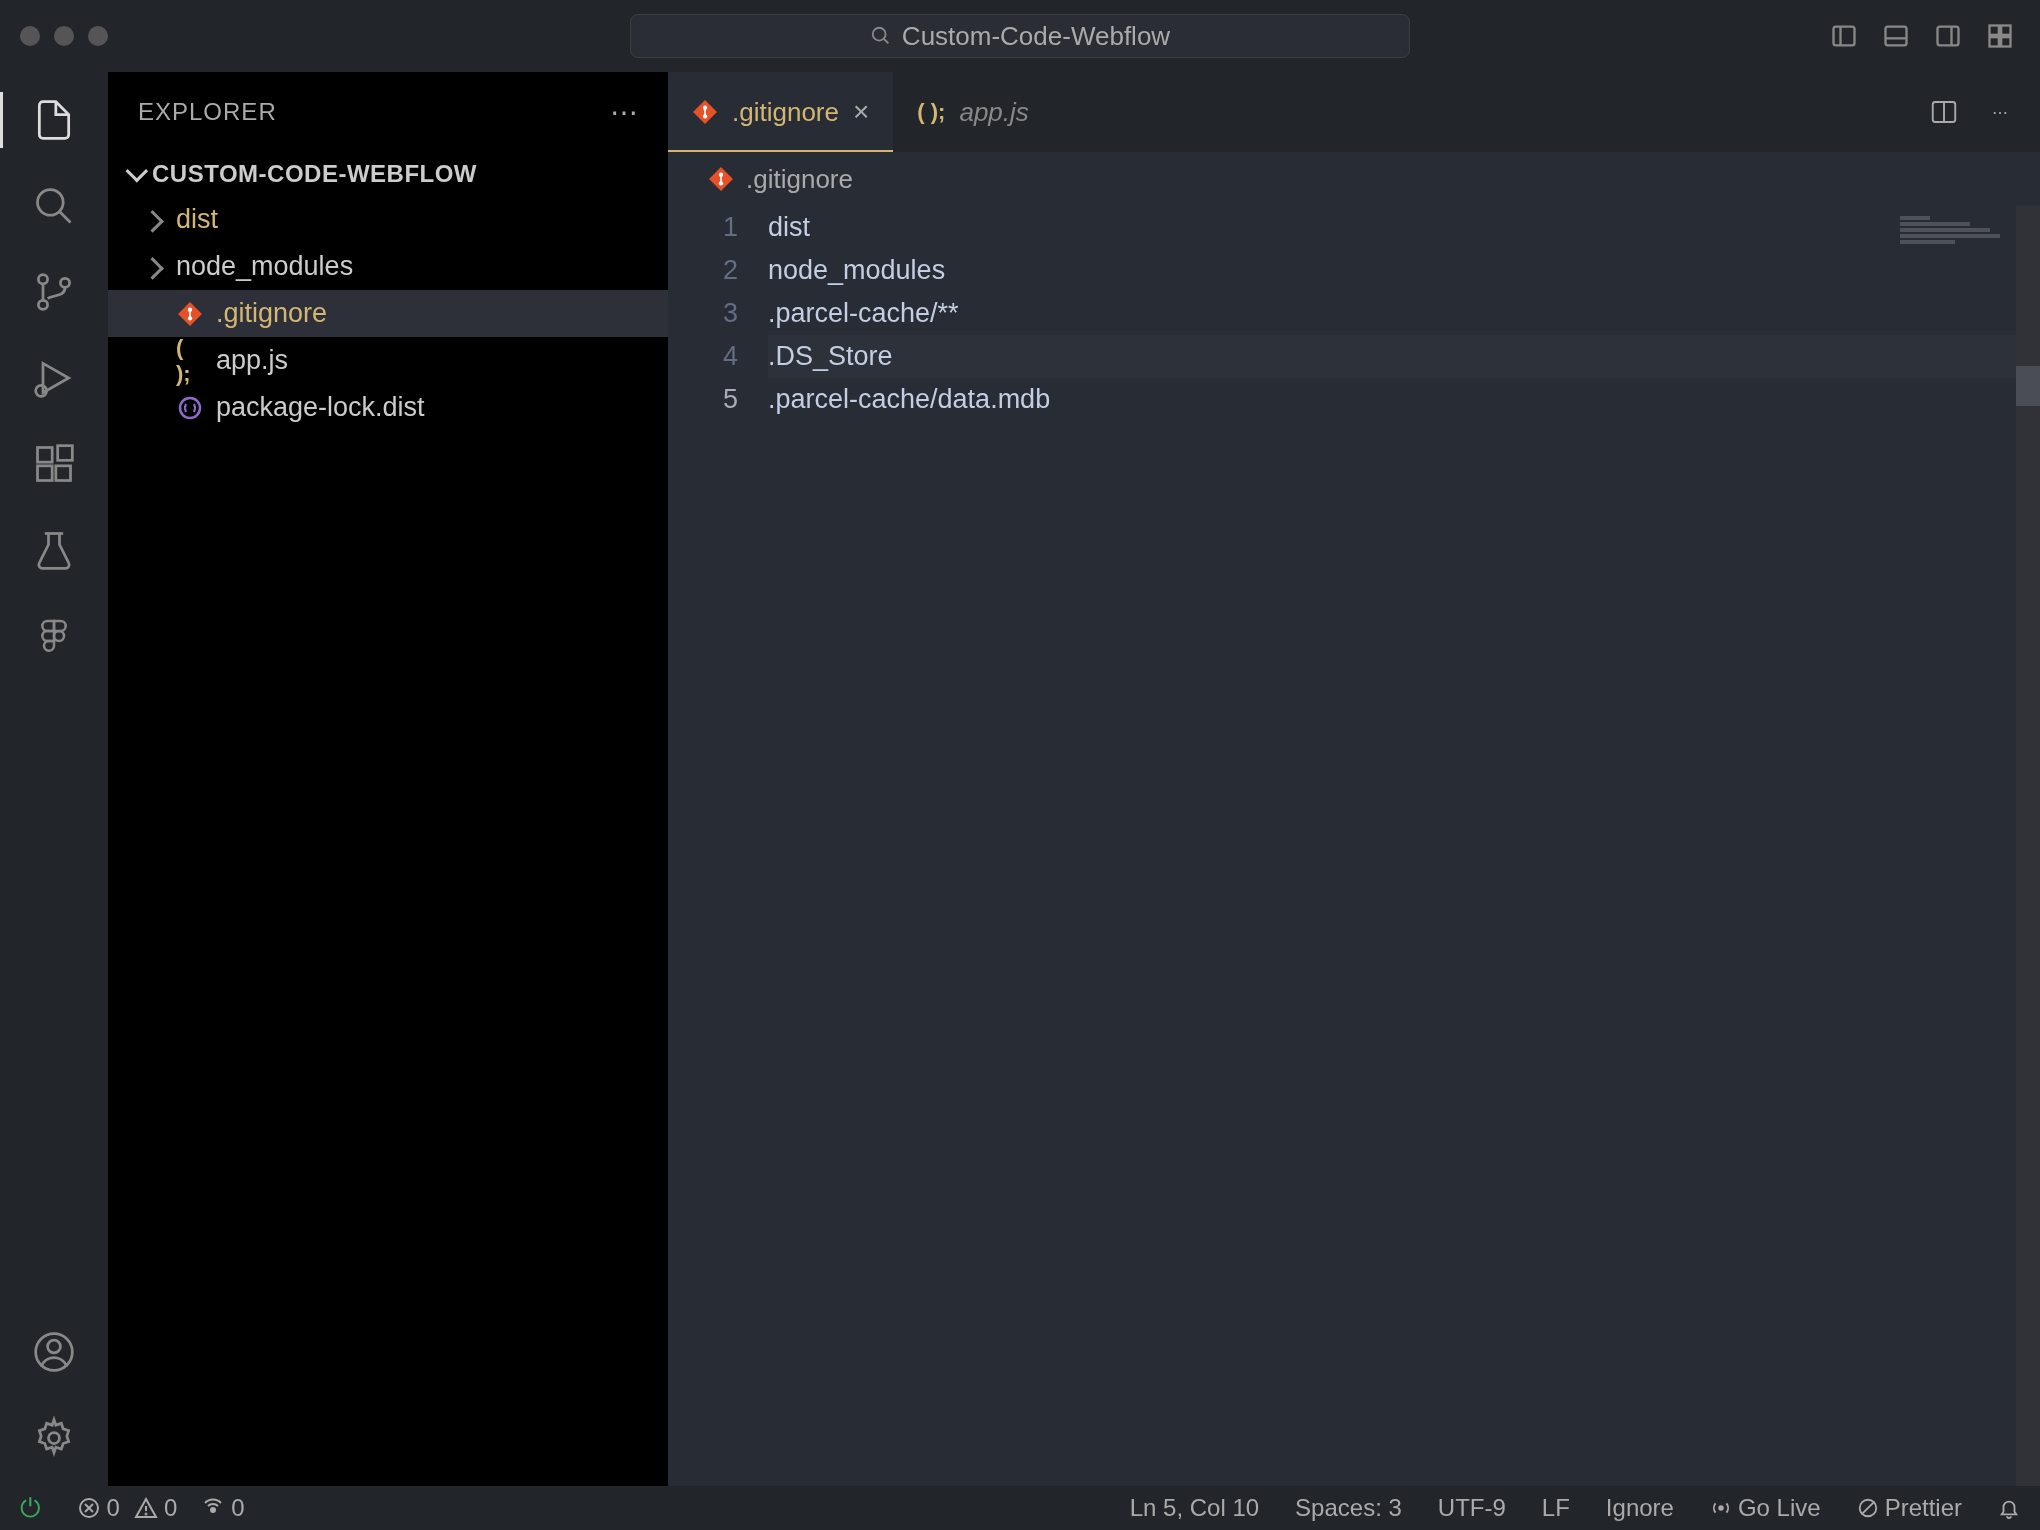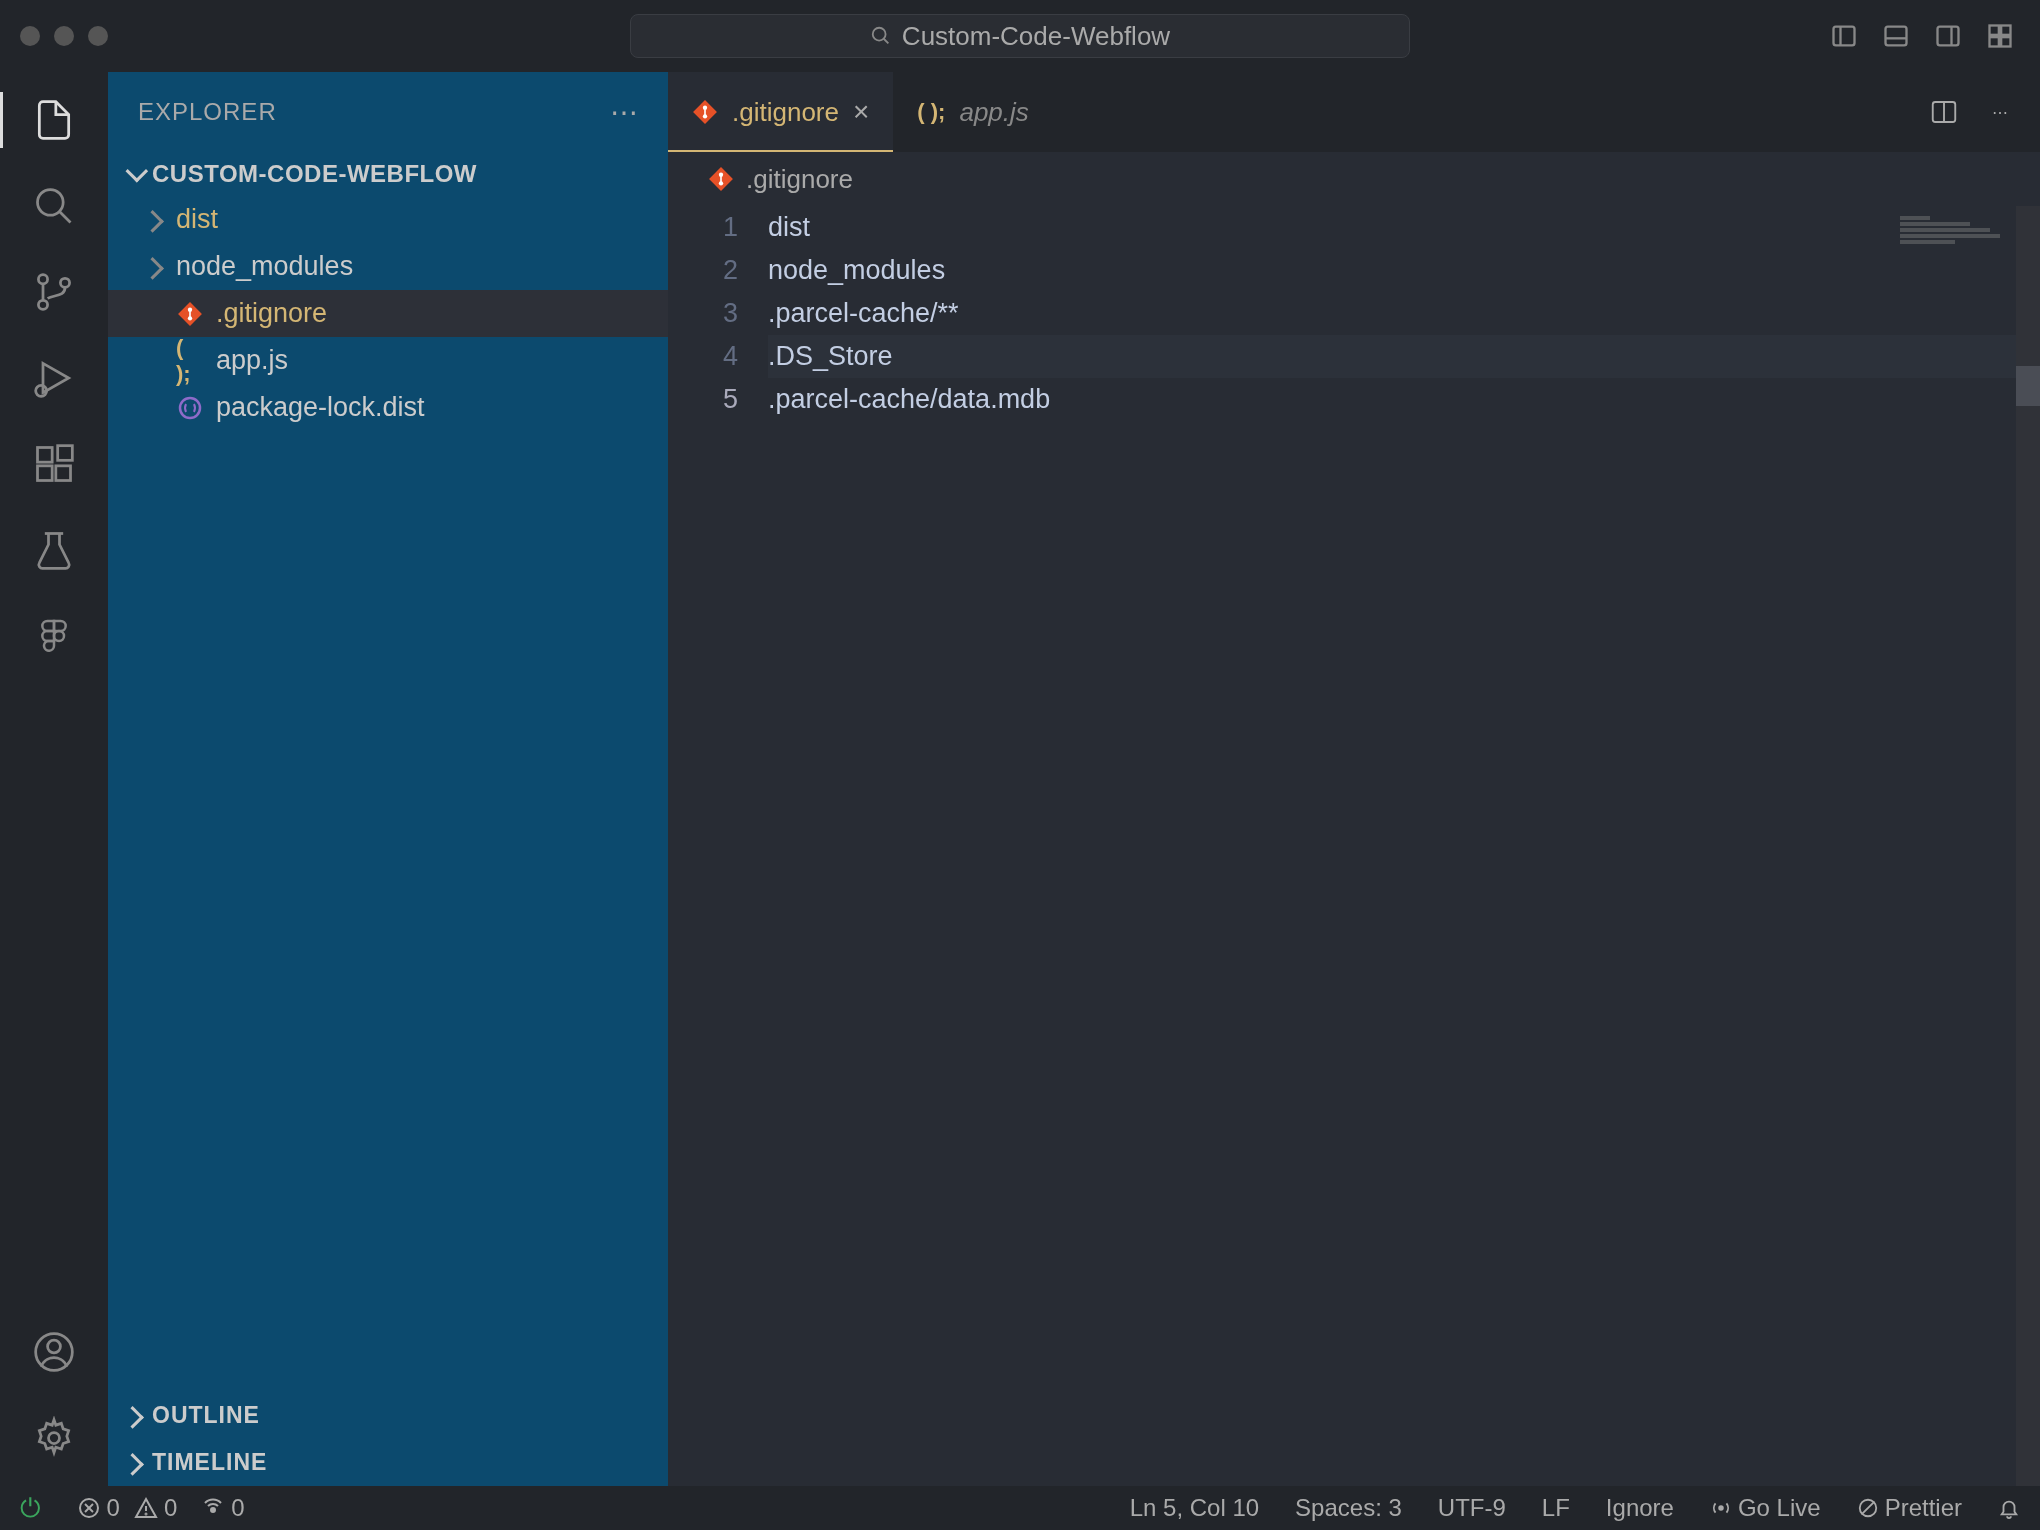--- a/index.html
+++ b/index.html
@@ -116,21 +116,21 @@
     }
     .activity-bottom {
       margin-top: auto;
       margin-bottom: 20px;
       display: flex;
       flex-direction: column;
       gap: 30px;
     }
     .sidebar {
       width: 560px;
-      background: #0c4a6e;
+      background: #000000;
       display: flex;
       flex-direction: column;
     }
     .sidebar-header {
       height: 80px;
       display: flex;
       align-items: center;
       padding: 0 30px;
       justify-content: space-between;
     }
@@ -530,30 +530,20 @@
       </div>
       <div class="tree-item">
         <span class="folder-arrow"></span>
         <span class="file-icon">
             <svg width="24" height="24" viewBox="0 0 24 24">
               <circle cx="12" cy="12" r="10" fill="none" stroke="#8e6bc9" stroke-width="2.5"></circle>
               <path d="M8 8 Q6 12 8 16 M16 8 Q18 12 16 16" stroke="#8e6bc9" stroke-width="2" fill="none"></path>
             </svg>
           </span>
         <span>package-lock.dist</span>
-      </div>
-    </div>
-    <div class="sidebar-bottom">
-      <div class="collapsed-section">
-        <span class="chevron chevron-right" style="border-color:#ccc"></span>
-        <span>OUTLINE</span>
-      </div>
-      <div class="collapsed-section">
-        <span class="chevron chevron-right" style="border-color:#ccc"></span>
-        <span>TIMELINE</span>
       </div>
     </div>
   </div>
 
   <div class="editor-area">
     <div class="tab-bar">
       <div class="tab active modified">
         <span class="file-icon">
             <svg width="26" height="26" viewBox="0 0 24 24">
               <path fill="#e65127" d="M12 1l11 11-11 11L1 12z"></path>

